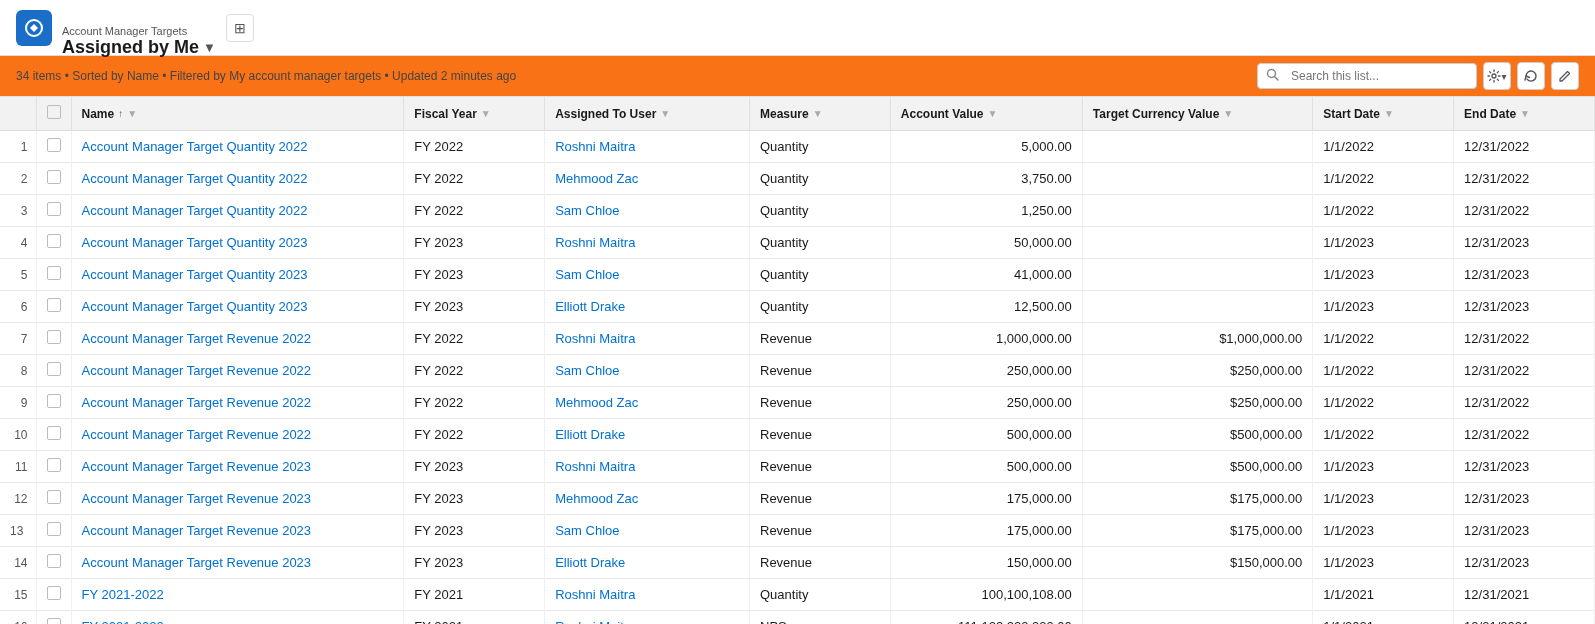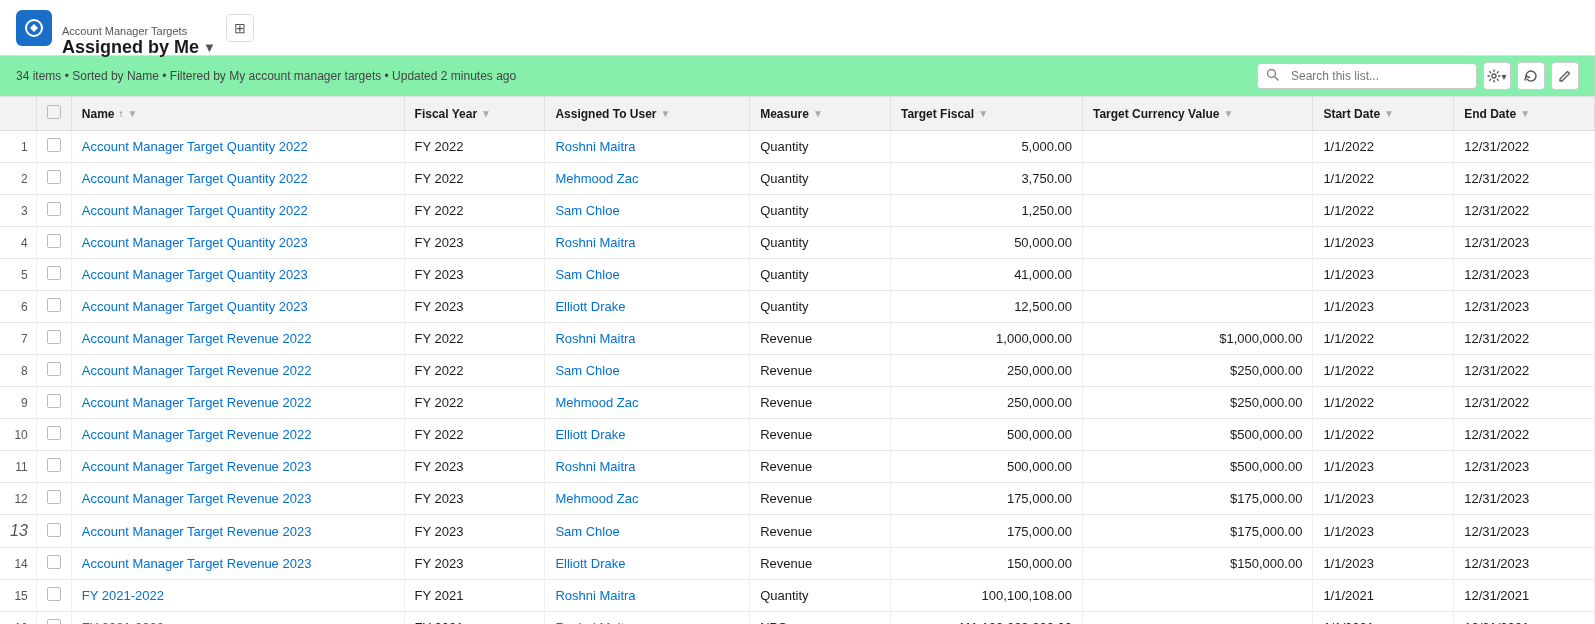--- a/index.html
+++ b/index.html
@@ -47,21 +47,21 @@
       display: flex; align-items: center; justify-content: center;
       font-size: 14px;
       color: #555;
     }
 
     .toolbar {
       display: flex;
       align-items: center;
       justify-content: space-between;
       padding: 6px 16px;
-      background: #86efac;
+      background: #f97316;
       border-bottom: 1px solid #e0e0e0;
     }
 
     .toolbar-left { font-size: 12px; color: #444; }
 
     .toolbar-right { display: flex; align-items: center; gap: 6px; }
 
     .search-box {
       display: flex;
       align-items: center;
@@ -238,21 +238,21 @@
           </span>
         </th>
         <th style="min-width:110px;">
           <span class="col-sort">
             <span>Measure</span>
             <span style="margin-left:4px;color:#aaa;font-size:10px;">▼</span>
           </span>
         </th>
         <th style="min-width:150px;">
           <span class="col-sort">
-            <span>Target Fiscal</span>
+            <span>Account Value</span>
             <span style="margin-left:4px;color:#aaa;font-size:10px;">▼</span>
           </span>
         </th>
         <th style="min-width:180px;">
           <span class="col-sort">
             <span>Target Currency Value</span>
             <span style="margin-left:4px;color:#aaa;font-size:10px;">▼</span>
           </span>
         </th>
         <th style="min-width:110px;">
@@ -432,21 +432,21 @@
       <td class="link-cell">Account Manager Target Revenue 2023</td>
       <td>FY 2023</td>
       <td class="user-link">Mehmood Zac</td>
       <td>Revenue</td>
       <td style="text-align:right;">175,000.00</td>
       <td style="text-align:right;">$175,000.00</td>
       <td>1/1/2023</td>
       <td>12/31/2023</td>
     </tr>
         <tr>
-      <td style="color:#555;font-size:16px;text-align:center;padding-right:8px;font-style:italic;">13</td>
+      <td style="color:#555;font-size:12px;text-align:left;padding-right:8px;">13</td>
       <td class="row-checkbox-cell">
         <span class="checkbox"></span>
       </td>
       <td class="link-cell">Account Manager Target Revenue 2023</td>
       <td>FY 2023</td>
       <td class="user-link">Sam Chloe</td>
       <td>Revenue</td>
       <td style="text-align:right;">175,000.00</td>
       <td style="text-align:right;">$175,000.00</td>
       <td>1/1/2023</td>

